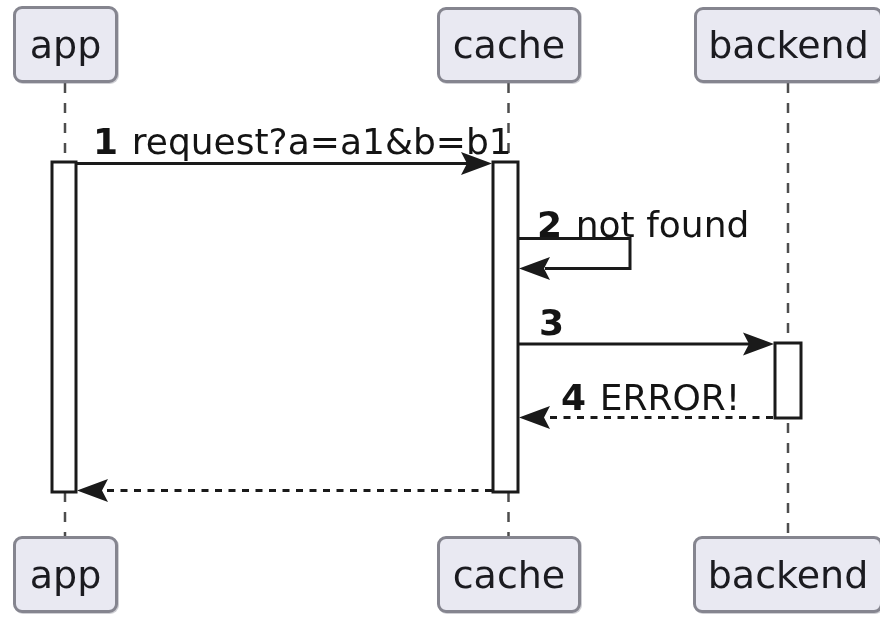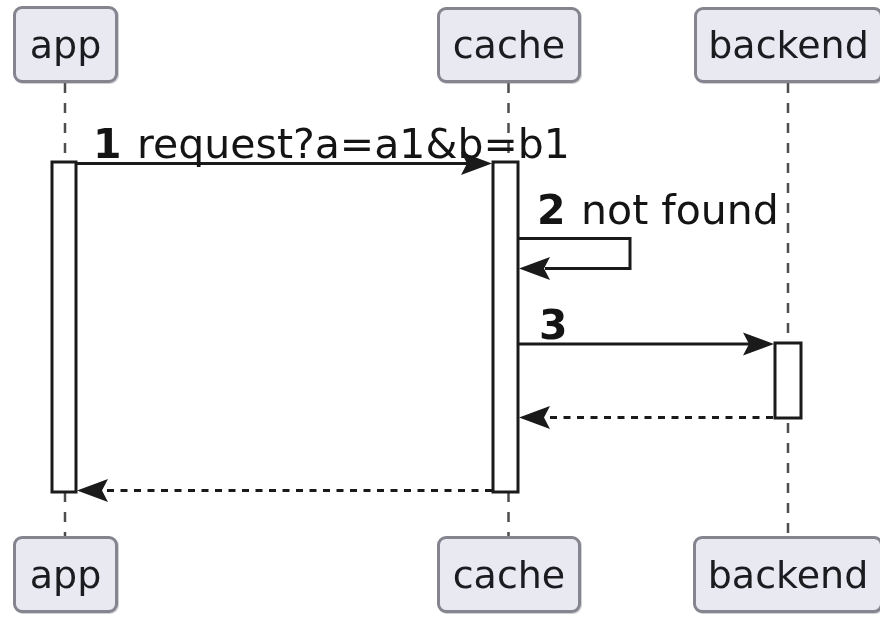--- a/index.html
+++ b/index.html
@@ -27,21 +27,21 @@
     font-size: 38px;
     display: flex;
     align-items: center;
     justify-content: center;
     line-height: 1;
     box-shadow: 1px 1px 0 rgba(120,120,135,0.35);
   }
   .mlabel {
     position: absolute;
     color: #141414;
-    font-size: 41px;
+    font-size: 36px;
     line-height: 1.2;
     white-space: nowrap;
   }
   .mlabel b { font-weight: bold; margin-right: 0.38em; }
 </style>
 </head>
 <body>
 
 <div class="stage">
 
@@ -77,20 +77,23 @@
   <div class="pbox" style="left:437px;top:7px;  width:144px; height:76px;">cache</div>
   <div class="pbox" style="left:694px;top:7px;  width:189px; height:76px;">backend</div>
 
   <div class="pbox" style="left:13px; top:536px; width:105px; height:77px;">app</div>
   <div class="pbox" style="left:437px;top:536px; width:144px; height:77px;">cache</div>
   <div class="pbox" style="left:693px;top:536px; width:190px; height:77px;">backend</div>
 
   <div class="mlabel" style="left:93px; top:120px;">
     <b>1</b><span>request?a=a1&amp;b=b1</span>
   </div>
-  <div class="mlabel" style="left:537px;top:186px;">
+  <div class="mlabel" style="left:537px;top:203px;">
     <b>2</b><span>not found</span>
   </div>
   <div class="mlabel" style="left:539px;top:301px;">
     <b>3</b><span></span>
   </div>
+  <div class="mlabel" style="left:561px;top:376px;">
+    <b>4</b><span>ERROR!</span>
+  </div>
 
 </div>
 
 </body></html>

